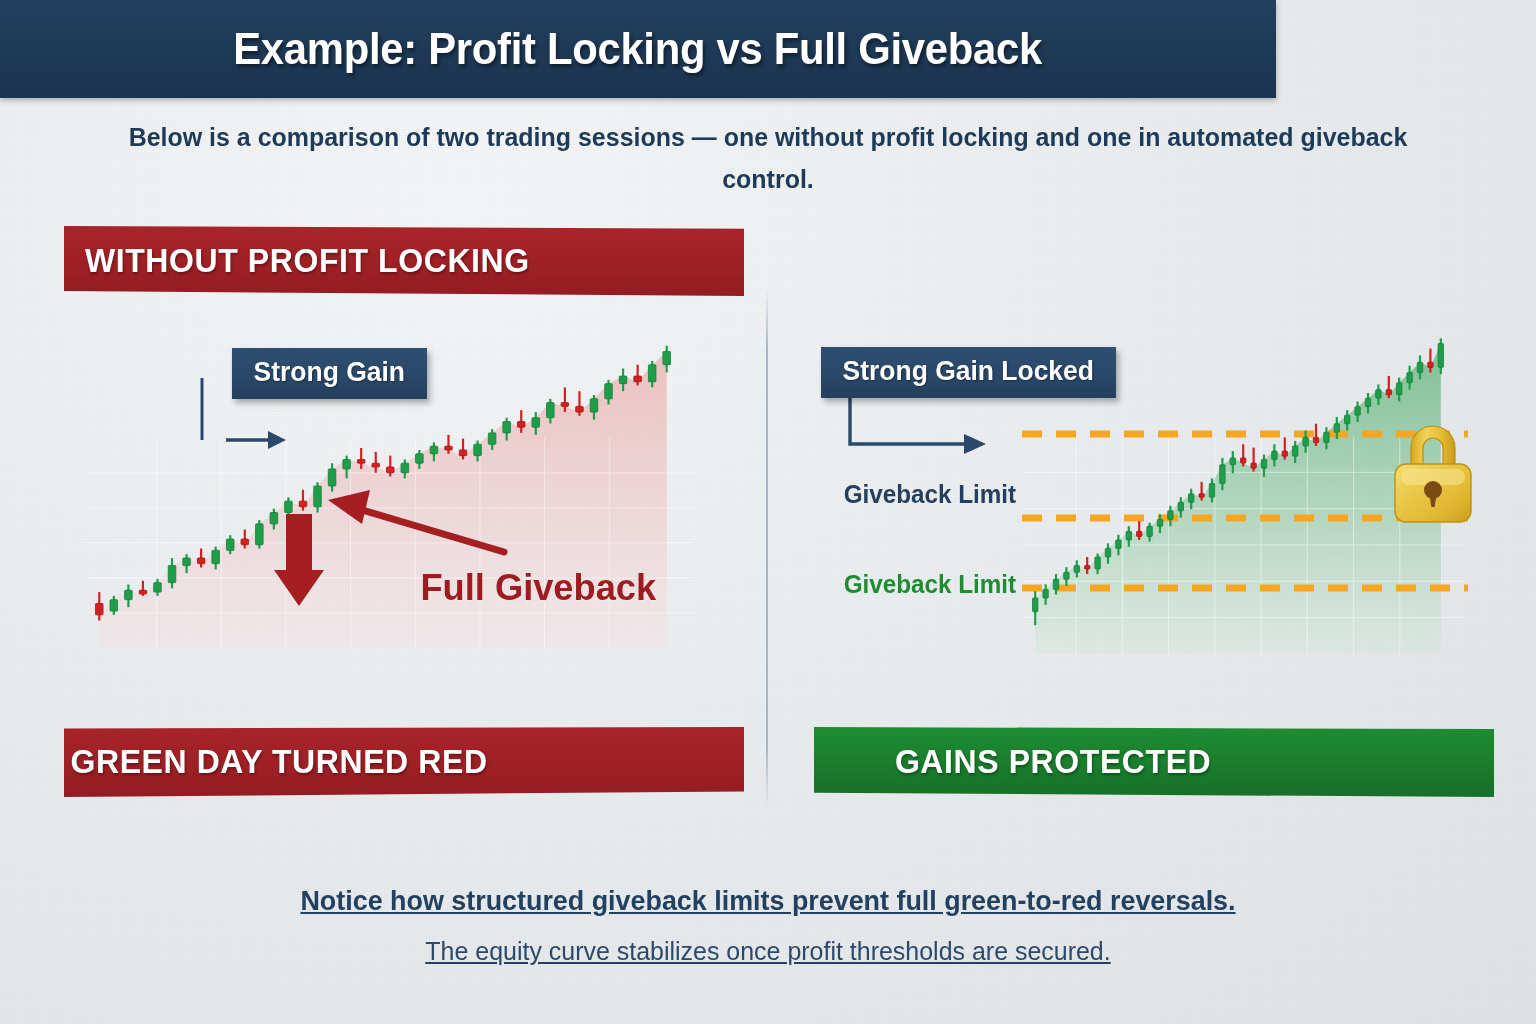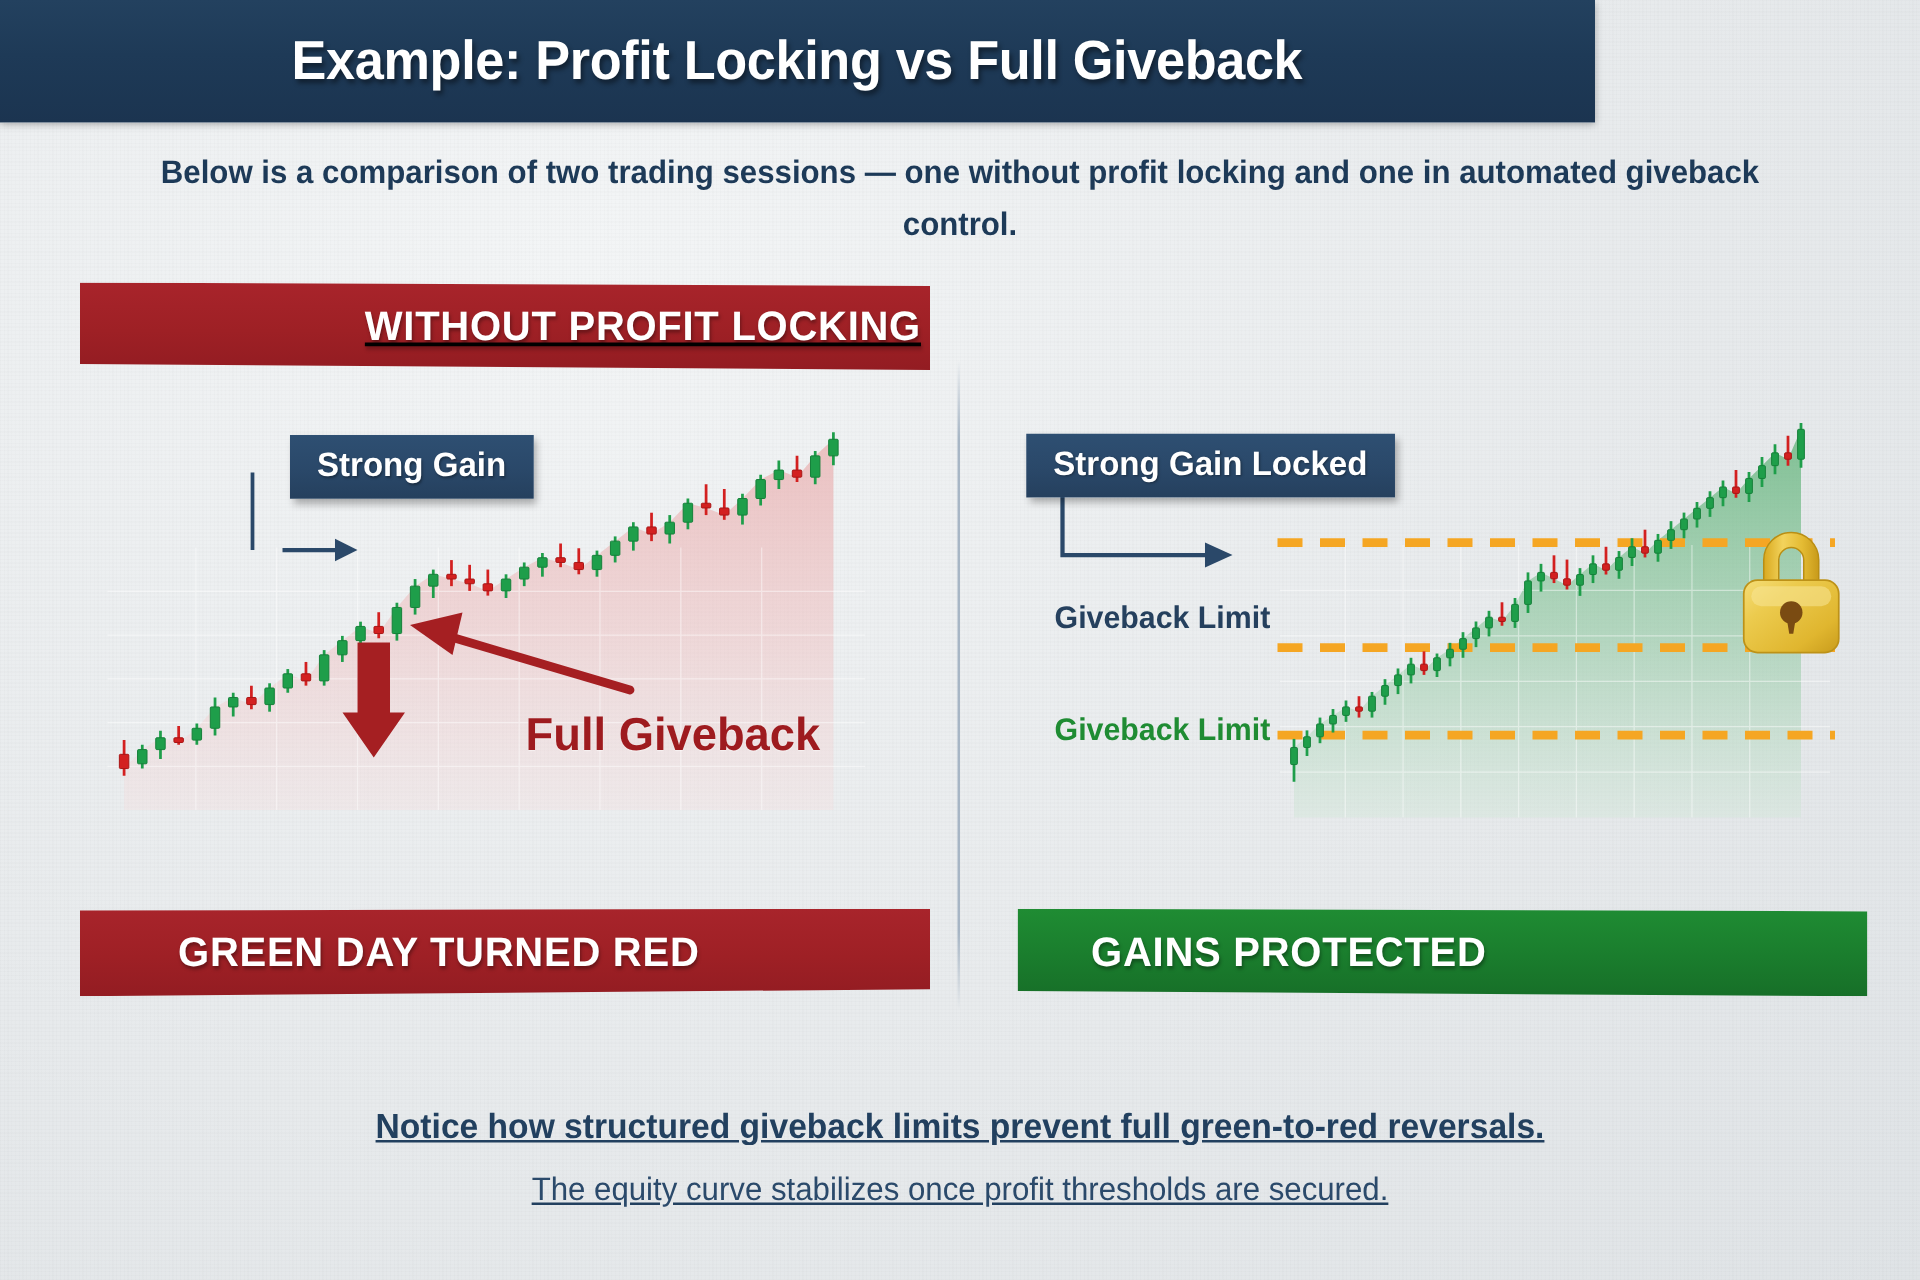--- a/index.html
+++ b/index.html
@@ -70,38 +70,36 @@
     text-shadow:1px 2px 3px rgba(0,0,0,.35);
     transform:scaleX(.97);
   }
   .banner.red{ background:linear-gradient(180deg,#a8242b 0%,#9e2025 55%,#931c22 100%); }
   .banner.green{ background:linear-gradient(180deg,#1f8c33 0%,#1a7d2d 55%,#176f28 100%); }
 
   
   #banner-top-left{
     top:4px;
     clip-path:polygon(0 0, 100% 4%, 100% 100%, 0 93%);
-    justify-content:flex-end;
-    text-decoration:underline;
+    justify-content:flex-start;
   }
   #banner-top-left span{ margin-left:14px; }
   #banner-top-right{
     top:4px; left:26px;
     clip-path:polygon(0 4%, 100% 0, 100% 93%, 0 100%);
     justify-content:center;
   }
   #banner-bot-left{
     top:505px;
     clip-path:polygon(0 2%, 100% 0, 100% 92%, 0 100%);
-    padding-left:72px;
   }
   #banner-bot-right{
     top:505px; left:26px;
     clip-path:polygon(0 0, 100% 3%, 100% 100%, 0 94%);
-    padding-left:54px;
+    padding-left:76px;
   }
 
   
   .chart{
     position:absolute;
     left:10px; top:96px; width:670px; height:396px;
   }
   svg.cv{ position:absolute; left:0; top:0; width:670px; height:396px; }
 
   

